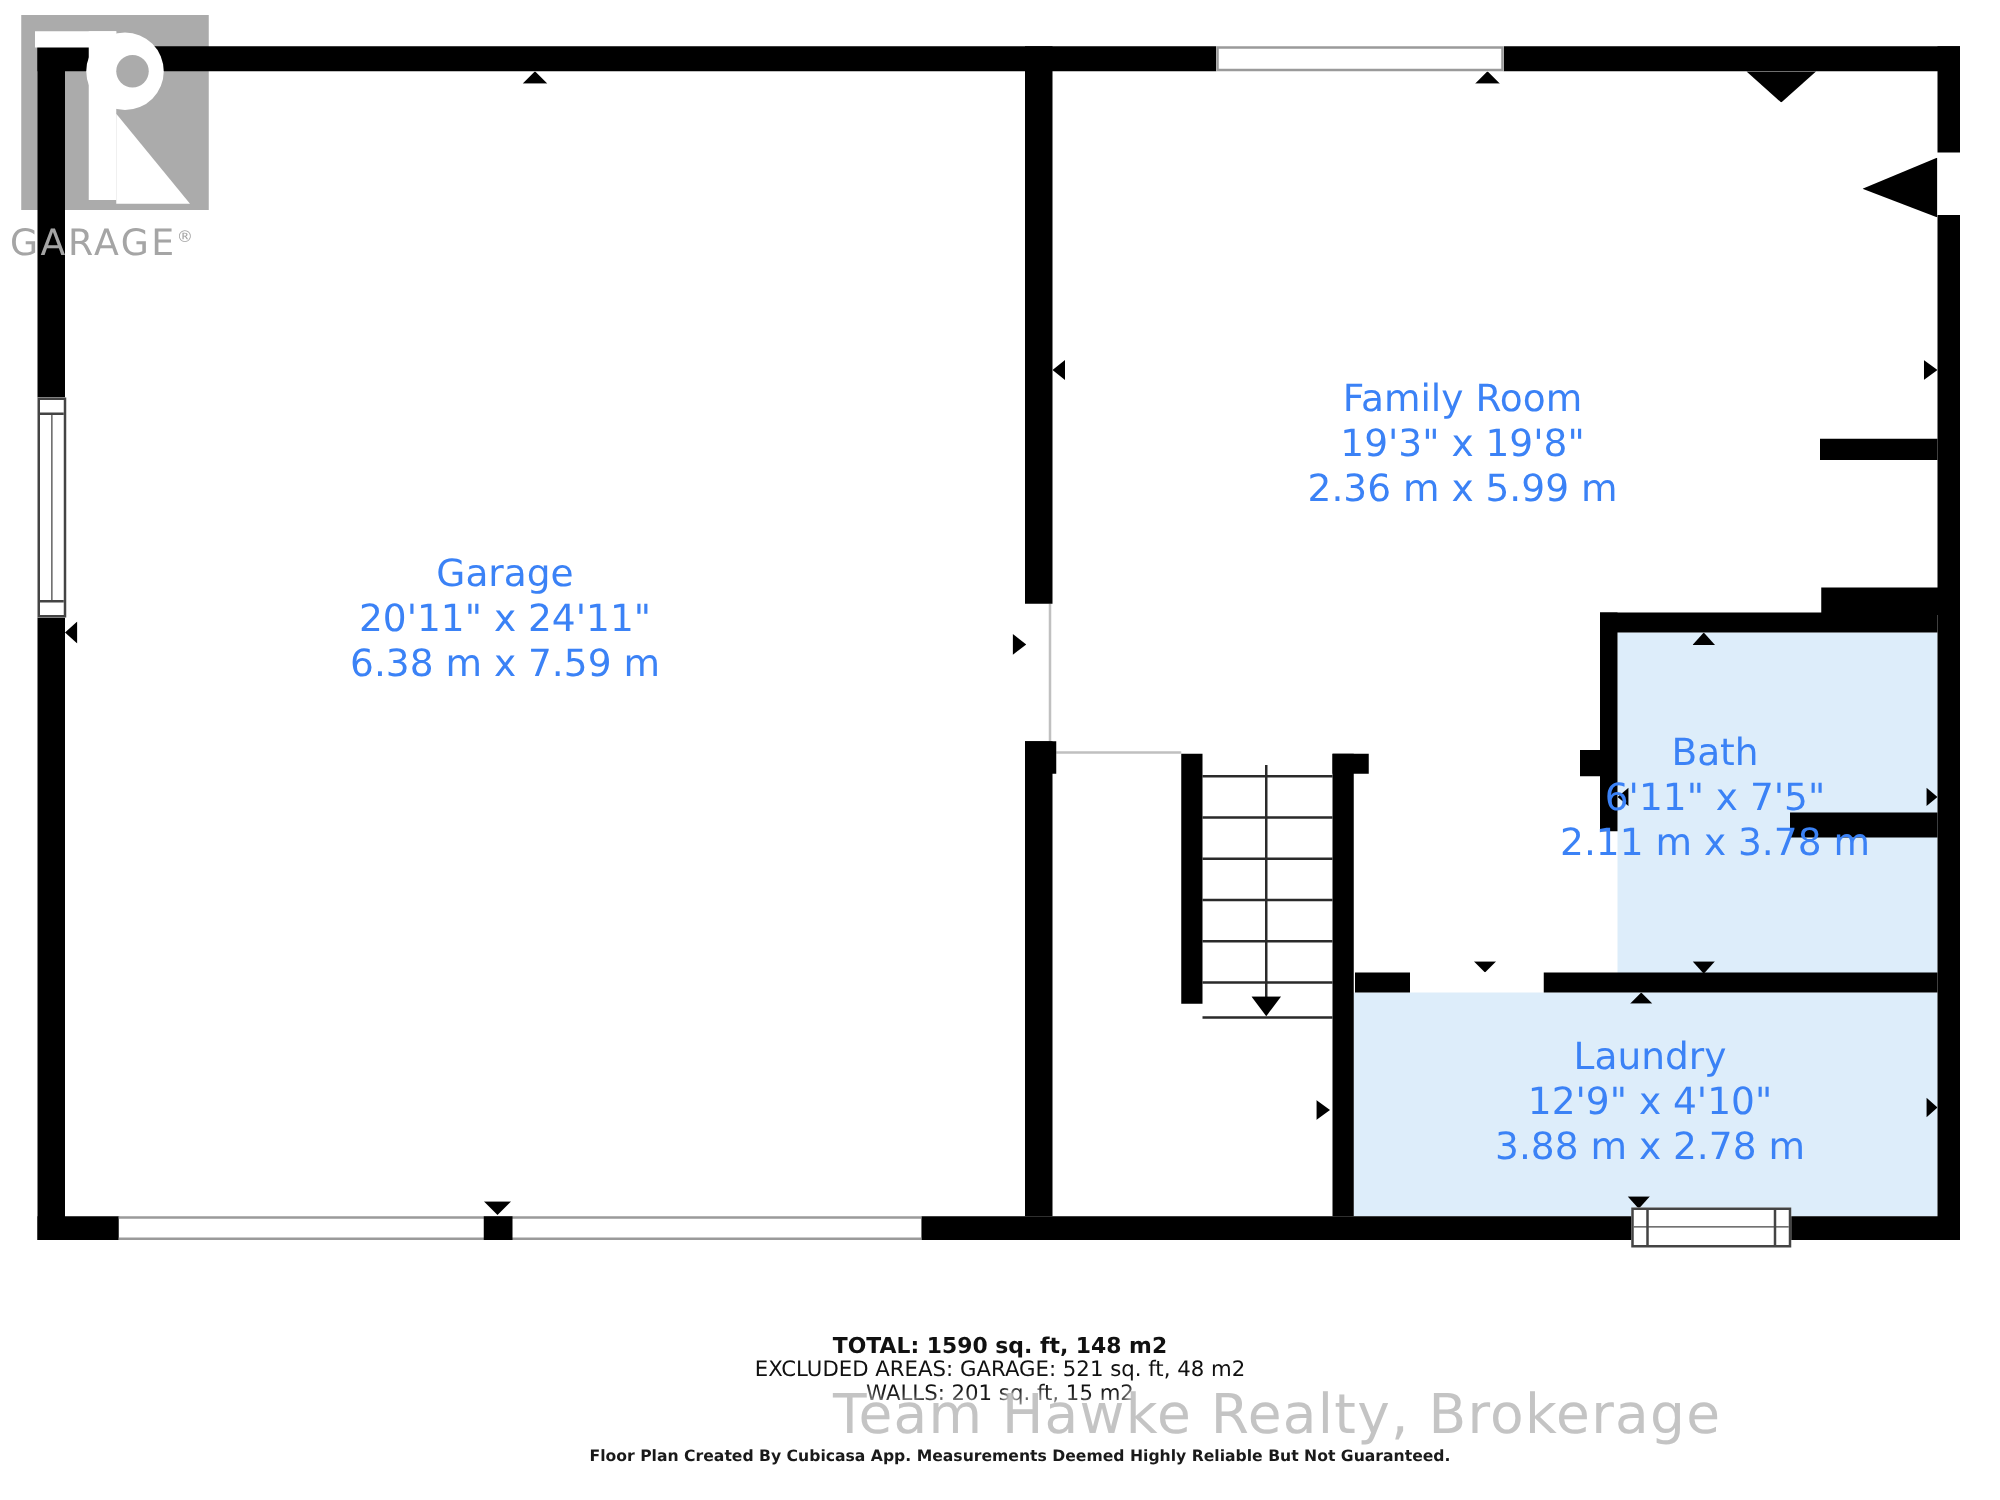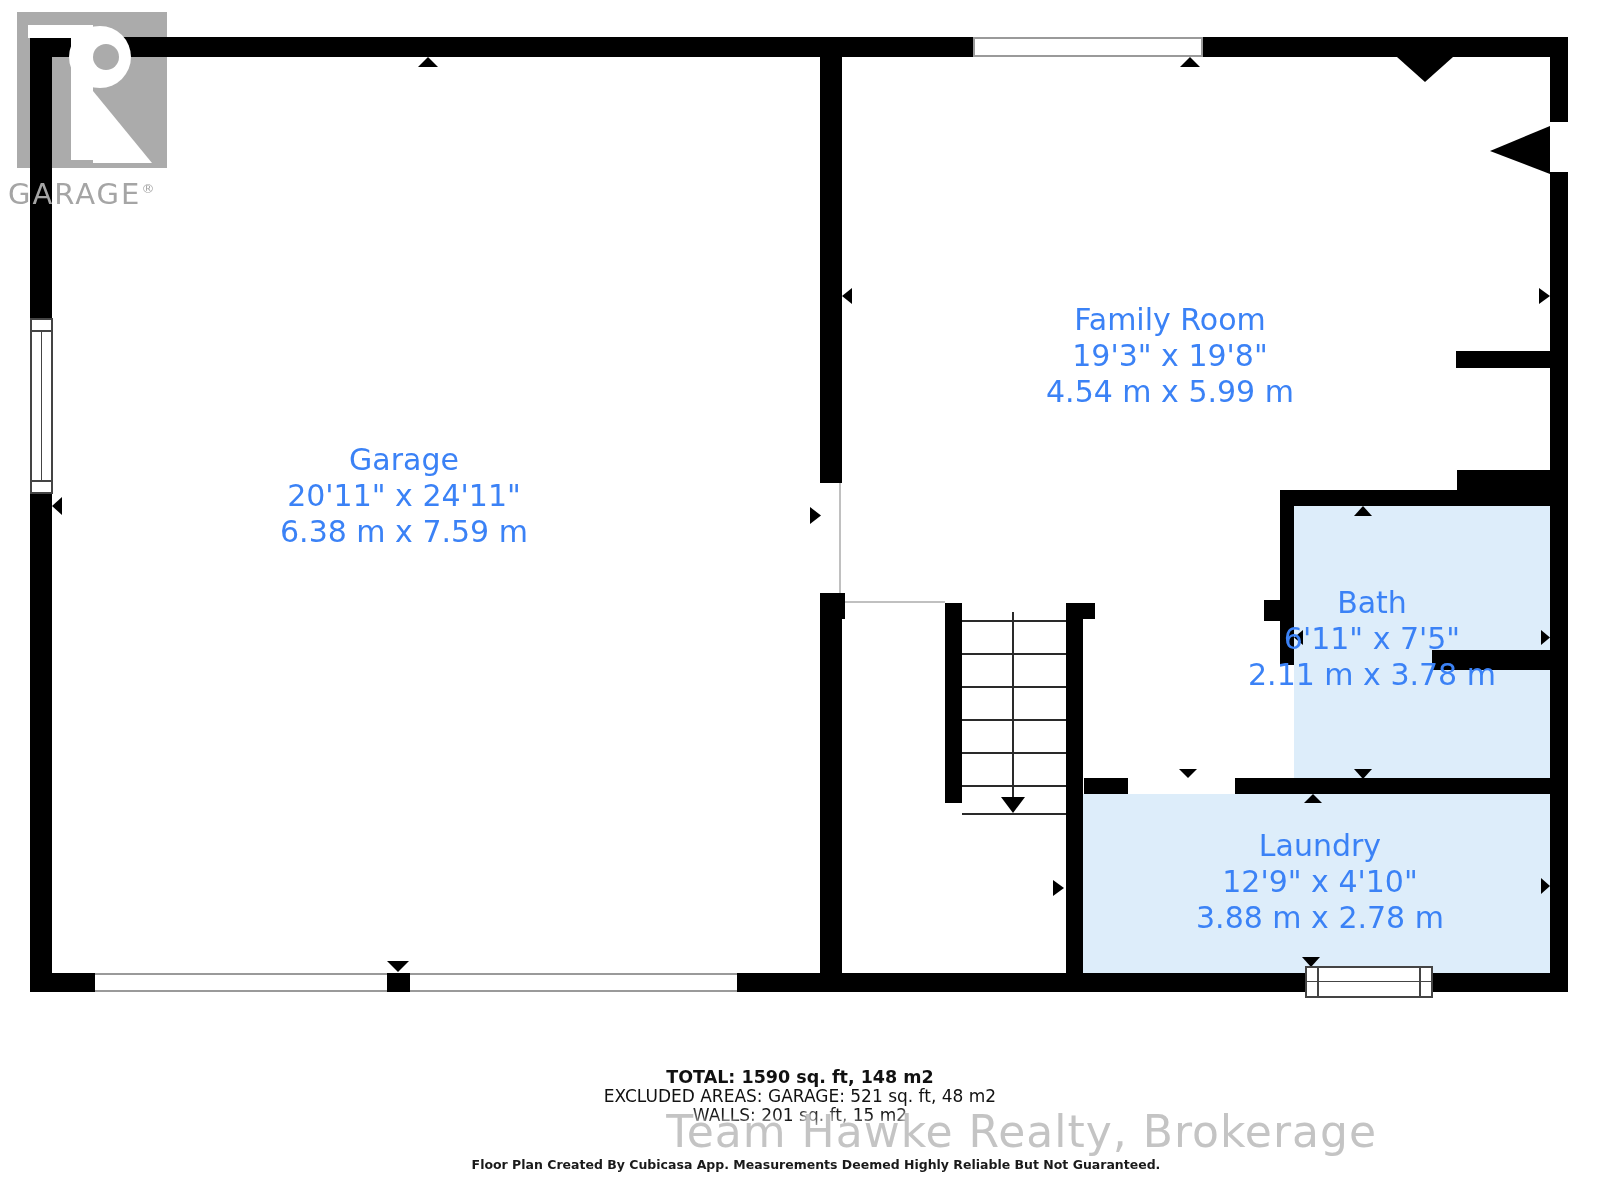--- a/index.html
+++ b/index.html
@@ -124,21 +124,21 @@
   <div class="tri-down" style="left:1302px;top:957px;width:18px;height:10px;"></div>
 
   <div class="lbl" style="left:254px;top:442px;width:300px;">
     <div>Garage</div>
     <div>20'11" x 24'11"</div>
     <div>6.38 m x 7.59 m</div>
   </div>
   <div class="lbl" style="left:1020px;top:302px;width:300px;">
     <div>Family Room</div>
     <div>19'3" x 19'8"</div>
-    <div>4.54 m x 5.99 m</div>
+    <div>2.36 m x 5.99 m</div>
   </div>
   <div class="lbl" style="left:1222px;top:585px;width:300px;">
     <div>Bath</div>
     <div>6'11" x 7'5"</div>
     <div>2.11 m x 3.78 m</div>
   </div>
   <div class="lbl" style="left:1170px;top:828px;width:300px;">
     <div>Laundry</div>
     <div>12'9" x 4'10"</div>
     <div>3.88 m x 2.78 m</div>

